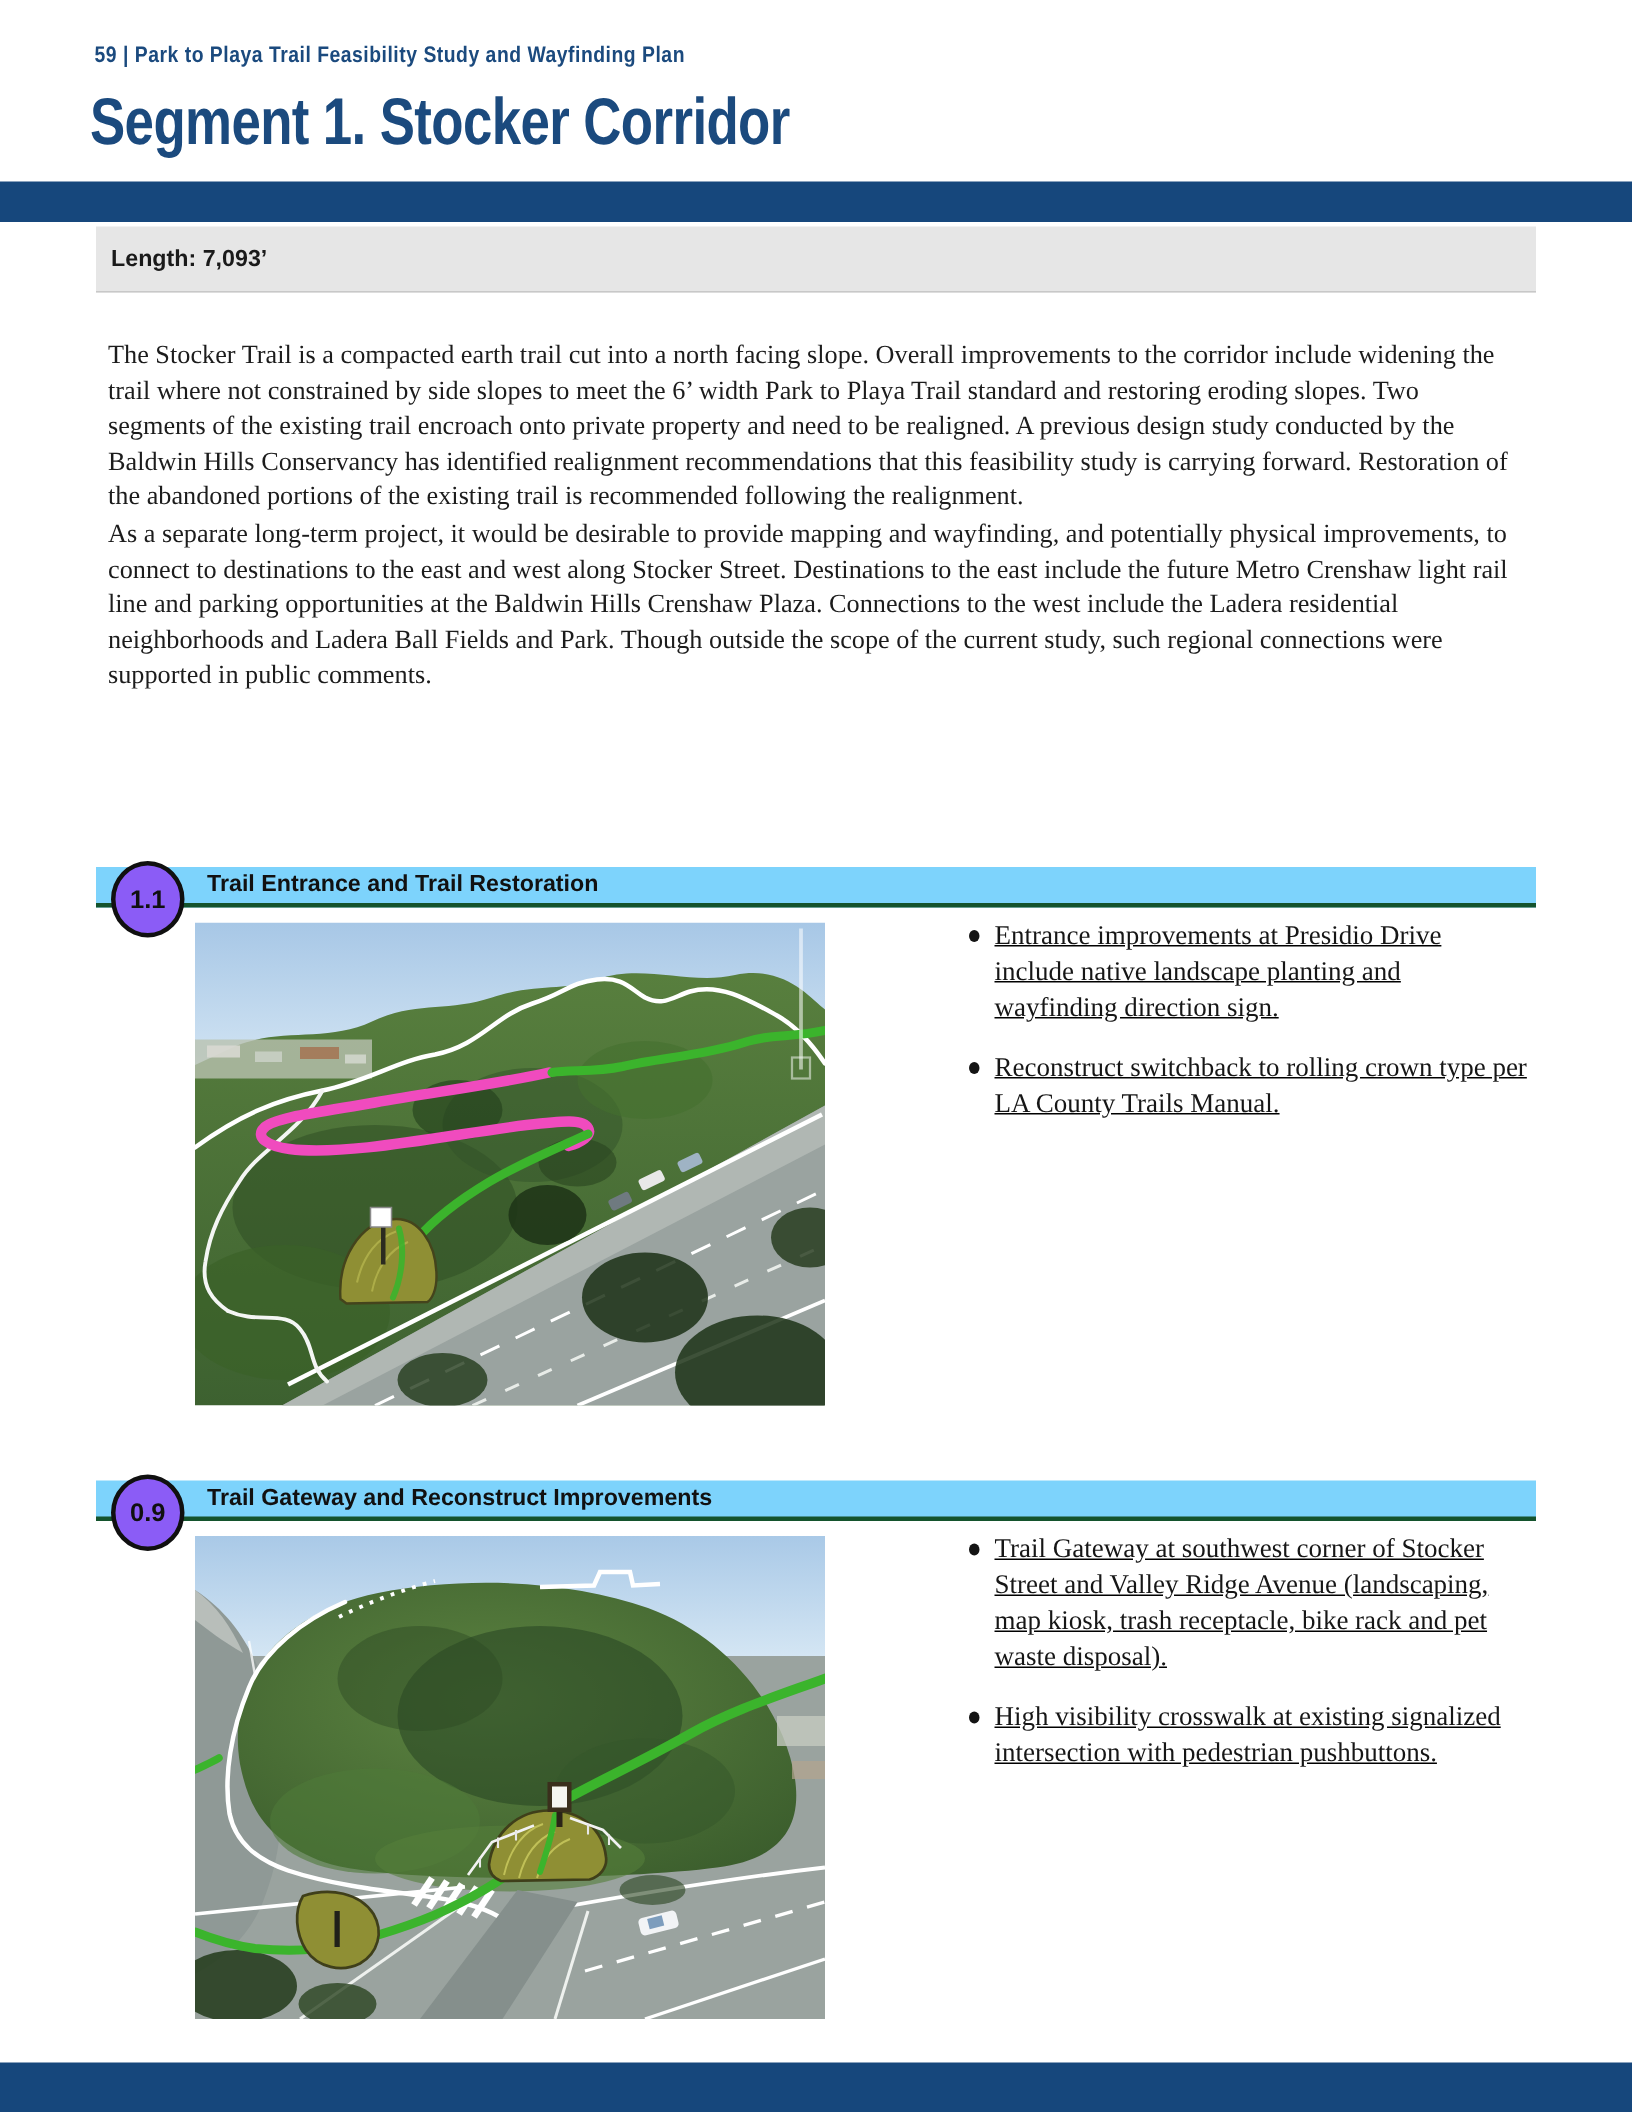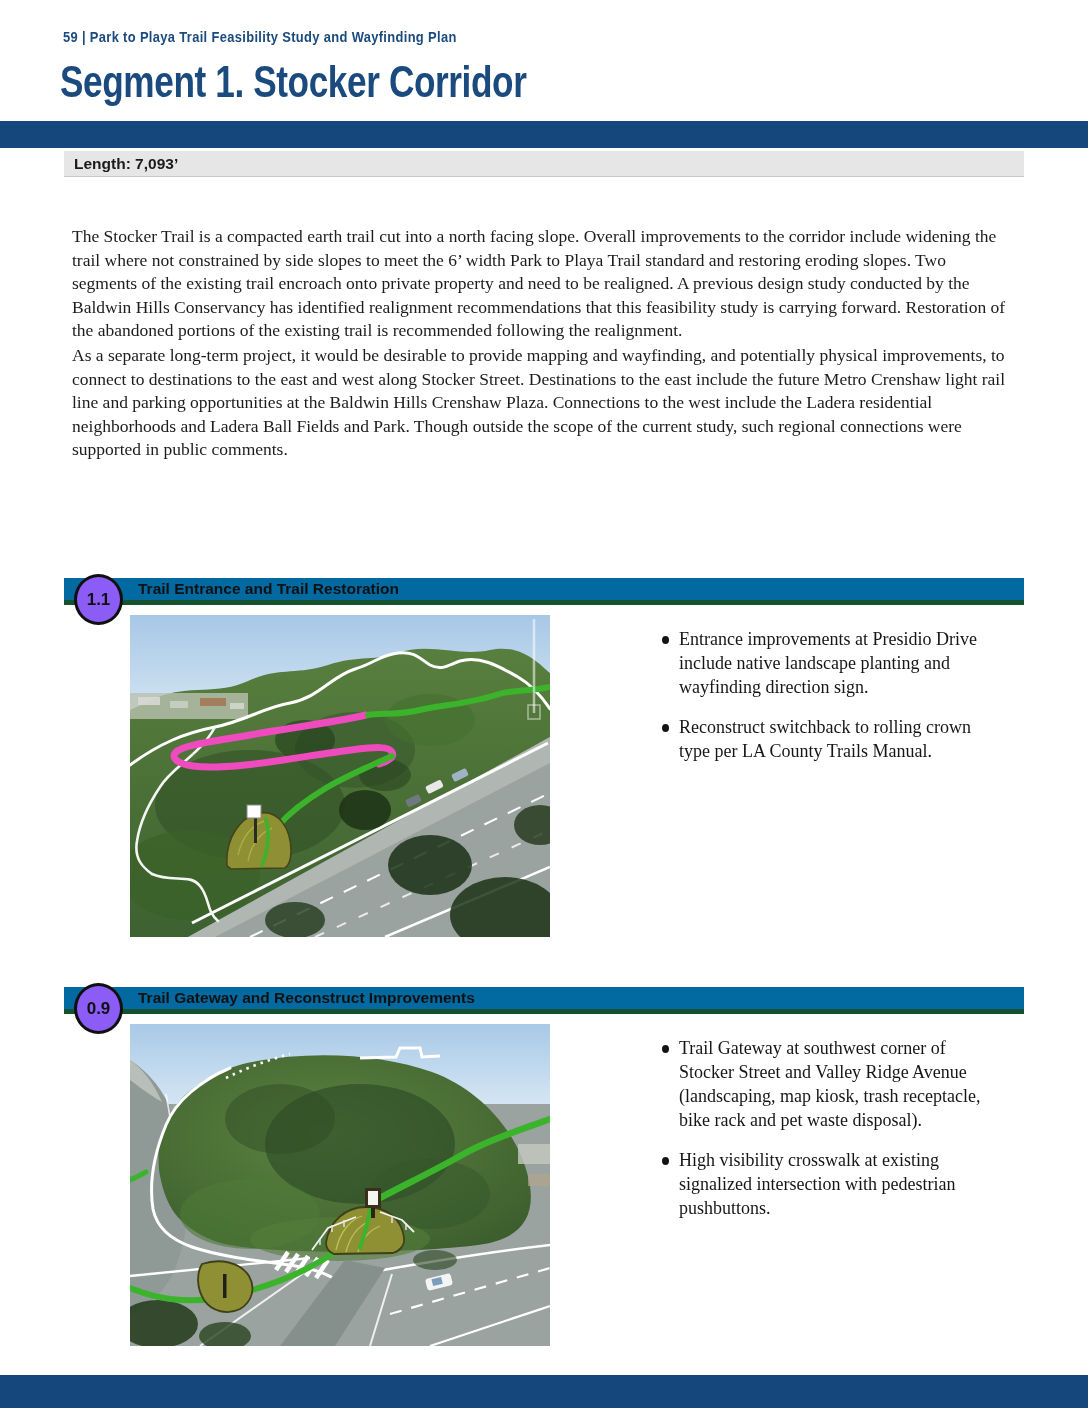--- a/index.html
+++ b/index.html
@@ -16,51 +16,51 @@
   .page-title{
     position:absolute;left:60px;top:57px;margin:0;
     font-family:"Liberation Sans",sans-serif;font-weight:bold;font-size:44px;
     color:#1b4a7e;transform:scaleX(.80);transform-origin:left top;letter-spacing:-.5px;
     white-space:nowrap;
   }
   .band{position:absolute;left:0;width:1088px;background:#16477c;}
   .band-top{top:121px;height:27px;}
   .band-bottom{top:1375px;height:33px;}
   .length-bar{
-    position:absolute;left:64px;top:151px;width:960px;height:26px;
+    position:absolute;left:64px;top:151px;width:960px;height:44px;
     background:#e6e6e6;border-bottom:1px solid #c8c8c8;box-sizing:border-box;
     display:flex;align-items:center;padding-left:10px;
     font-family:"Liberation Sans",sans-serif;font-weight:bold;font-size:15.5px;color:#1a1a1a;
   }
   .para{
     position:absolute;left:72px;width:942px;margin:0;
     font-size:17.5px;line-height:23.5px;color:#1c1c1c;
   }
   .para-1{top:185px;margin-top:40px;}
   .para-2{top:344px;}
   .section{position:absolute;left:64px;width:960px;}
   .section-1{top:578px;height:380px;}
   .section-2{top:987px;height:380px;}
   .sec-bar{
-    position:relative;height:27px;background:#0369a1;border-bottom:5px solid #14532d;
+    position:relative;height:27px;background:#7dd3fc;border-bottom:3px solid #14532d;
     box-sizing:border-box;display:flex;align-items:center;padding-left:74px;
     font-family:"Liberation Sans",sans-serif;font-weight:bold;font-size:15.5px;color:#111;
   }
   .badge{
     position:absolute;left:10px;top:-4px;width:43px;height:45px;
     border:3.5px solid #101010;border-radius:50%;background:#8b5cf6;
     display:flex;align-items:center;justify-content:center;
     font-family:"Liberation Sans",sans-serif;font-weight:bold;font-size:17px;color:#101010;
     z-index:3;
   }
   .sec-photo{
     position:absolute;left:66px;top:37px;width:420px;height:322px;display:block;
   }
   .sec-bullets{position:absolute;left:576px;top:33px;width:378px;}
-  .sec-bullets ul{list-style:none;margin:16px;padding:0;}
+  .sec-bullets ul{list-style:none;margin:0;padding:0;text-decoration:underline;}
   .sec-bullets li{
     position:relative;padding-left:23px;margin-bottom:16px;
     font-size:18px;line-height:24px;color:#161616;
   }
   .sec-bullets li::before{
     content:"";position:absolute;left:6px;top:9px;width:7px;height:8px;
     border-radius:50%;background:#141414;
   }
 </style>
 </head>

